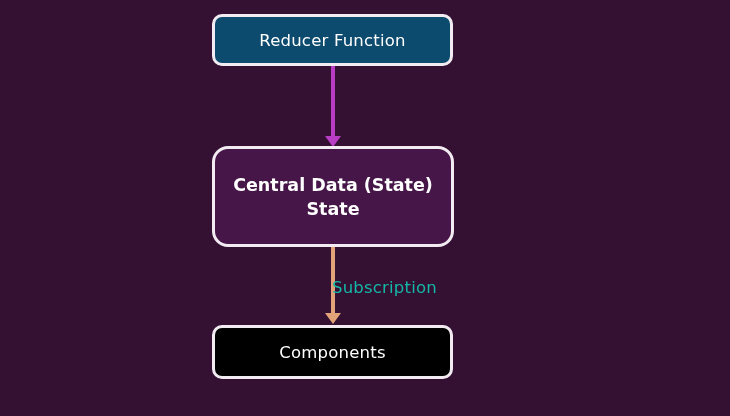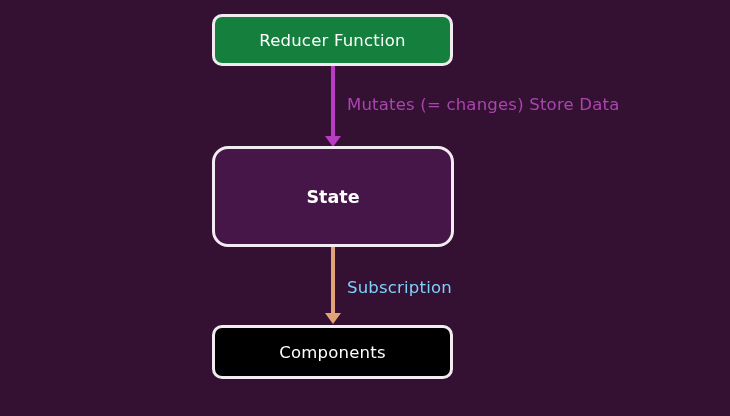--- a/index.html
+++ b/index.html
@@ -21,21 +21,21 @@
     align-items: center;
     justify-content: center;
     text-align: center;
     border: 3px solid #f2ecf2;
     box-sizing: border-box;
     color: #ffffff;
   }
   .node-reducer {
     left: 212px; top: 14px;
     width: 241px; height: 52px;
-    background: #15803d;
+    background: #0c4a6e;
     border-radius: 10px;
     font-size: 16.5px;
     letter-spacing: 0.2px;
   }
   .node-store {
     left: 212px; top: 146px;
     width: 242px; height: 101px;
     background: #451647;
     border-radius: 16px;
     font-size: 17.5px;
@@ -83,38 +83,38 @@
     position: absolute;
     font-size: 16.5px;
     white-space: nowrap;
     letter-spacing: 0.2px;
   }
   .edge1-label {
     left: 347px; top: 95px;
     color: #aa44ae;
   }
   .edge2-label {
-    left: 347px; top: 278px;
-    color: #7dd3fc;
+    left: 332px; top: 278px;
+    color: #14b8a6;
   }
 </style>
 </head>
 <body>
 
 <div class="stage">
 
   <div class="node node-reducer">
     <span>Reducer Function</span>
   </div>
 
   <div class="edge-line edge1-line"></div>
   <div class="arrow-head edge1-head"></div>
-  <div class="edge-label edge1-label">Mutates (= changes) Store Data</div>
 
   <div class="node node-store">
+    <span>Central Data (State)</span>
     <span>State</span>
   </div>
 
   <div class="edge-line edge2-line"></div>
   <div class="arrow-head edge2-head"></div>
   <div class="edge-label edge2-label">Subscription</div>
 
   <div class="node node-components">
     <span>Components</span>
   </div>

